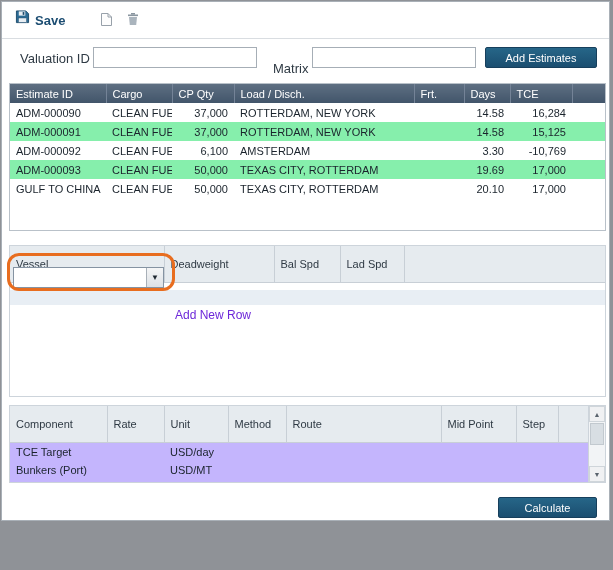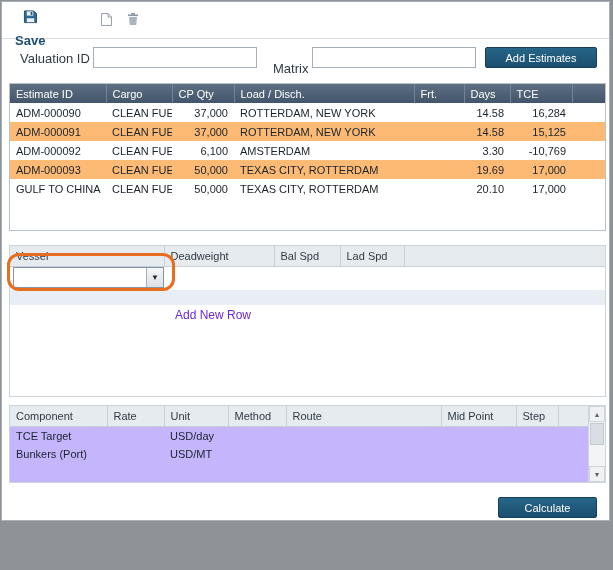--- a/index.html
+++ b/index.html
@@ -17,21 +17,21 @@
     border: 1px solid #a9b0b7;
   }
 
   
   .toolbar {
     position: absolute; left: 0; top: 0; width: 100%; height: 37px;
     background: #ffffff; border-bottom: 1px solid #d9dde1;
   }
   .save-btn {
     position: absolute; left: 13px; top: 8px;
-    display: flex; align-items: center; gap: 5px; cursor: pointer; flex-direction: column;
+    display: flex; align-items: flex-end; gap: 5px; cursor: pointer;
   }
   .save-btn .lbl { color: #1c4d72; font-size: 13px; font-weight: bold; }
   .tool-btn { position: absolute; top: 10px; cursor: pointer; }
   .tool-doc { left: 98px; }
   .tool-trash { left: 125px; }
 
   
   .field-label { position: absolute; font-size: 13px; color: #2f3a44; }
   .lbl-valuation { left: 18px; top: 49px; }
   .lbl-matrix { left: 271px; top: 59px; }
@@ -65,31 +65,31 @@
     border: 1px solid #b9c1c9; background: #fff; overflow: hidden;
   }
   .estimates-wrap thead th {
     background: linear-gradient(#5e6f82, #42556a);
     color: #fff; font-weight: normal; text-align: left;
     height: 19px; padding: 0 6px;
     border-right: 1px solid #748397;
   }
   .estimates-wrap thead th:last-child { border-right: none; }
   .estimates-wrap tbody td { height: 19px; padding: 0 6px; }
-  .estimates-wrap tr.alt td { background: #fdba74; }
+  .estimates-wrap tr.alt td { background: #86efac; }
 
   
   .vessel-wrap {
     position: absolute; left: 7px; top: 243px;
     width: 597px; height: 152px;
     border: 1px solid #cdd4db; background: #fff;
   }
   .light-head th {
     background: #e6ebef; color: #2f3a44; font-weight: normal; text-align: left;
-    height: 17px; padding: 4px 6px;
+    height: 17px; padding: 12px 6px;
     border-right: 1px solid #c8cfd6; border-bottom: 1px solid #c8cfd6;
   }
   .light-head th:last-child { border-right: none; }
   .combobox {
     position: absolute; left: 3px; top: 21px; width: 151px; height: 21px;
     border: 1px solid #8593a2; background: #fff; display: flex;
   }
   .combobox input {
     flex: 1; min-width: 0; border: none; outline: none; font-size: 12px; padding: 0 3px;
     font-family: "Liberation Sans", "DejaVu Sans", sans-serif;

